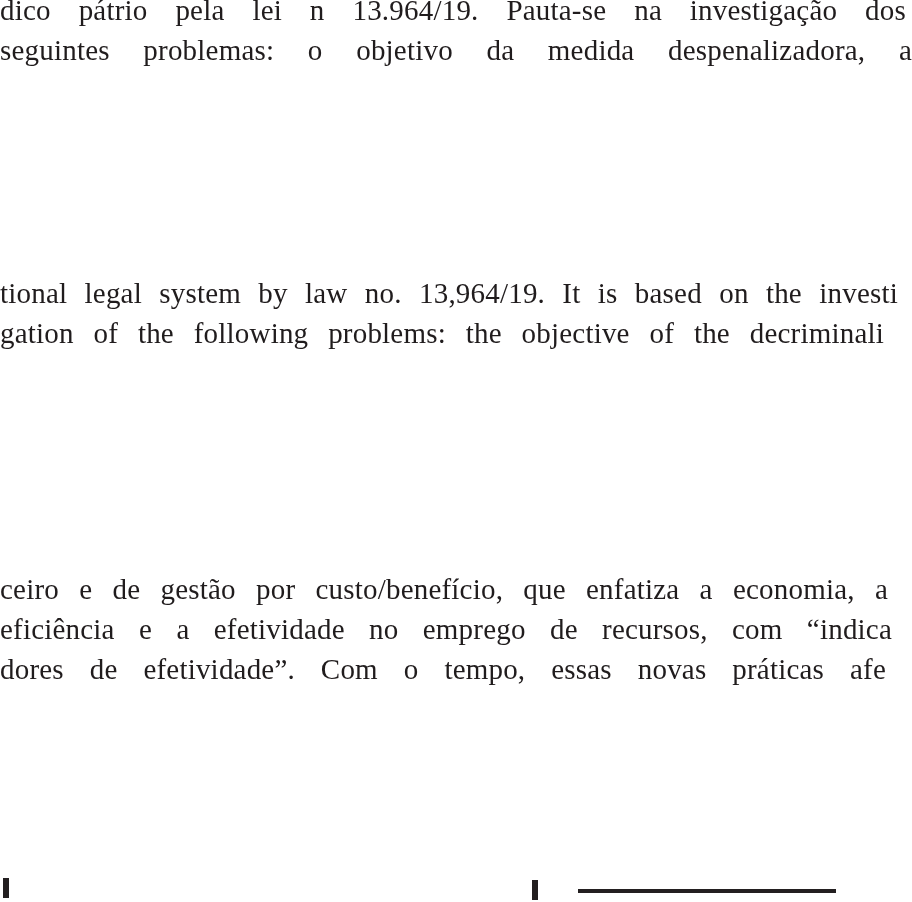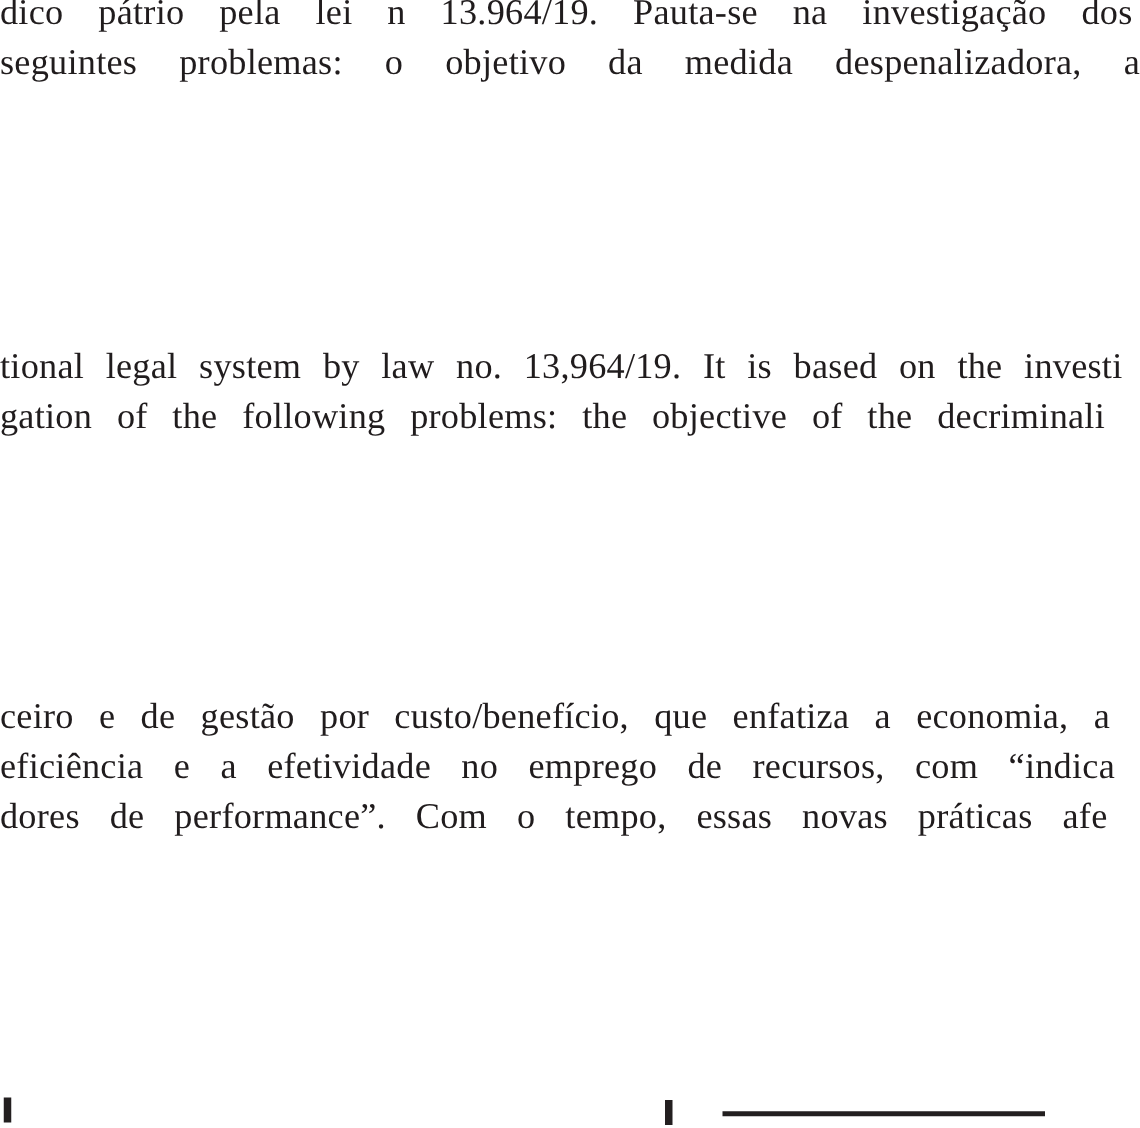--- a/index.html
+++ b/index.html
@@ -32,21 +32,21 @@
   
   #block-pt-1 { top: -10px; height: 80px; }
   #block-pt-1 .line:nth-child(1) { padding-right: 6px; }
   #block-pt-1 .line:nth-child(2) { padding-right: 0; }
 
   #block-en  { top: 232px; height: 80px; margin-top: 41px; }
   #block-en .line:nth-child(1) { padding-right: 14px; }
   #block-en .line:nth-child(2) { padding-right: 28px; }
 
   #block-pt-2 { top: 553px; height: 120px; }
-  #block-pt-2 .line:nth-child(1) { padding-right: 24px; }
+  #block-pt-2 .line:nth-child(1) { padding-right: 24px; margin-top: 16px; }
   #block-pt-2 .line:nth-child(2) { padding-right: 20px; }
   #block-pt-2 .line:nth-child(3) { padding-right: 26px; }
 
   .crop-bar {
     position: absolute;
     background: var(--mark, #231f20);
   }
   #crop-bar-left { left: 3px; top: 878px; width: 6px; height: 20px; }
   #crop-bar-center { left: 532px; top: 880px; width: 6px; height: 20px; }
   #footnote-rule {
@@ -64,18 +64,18 @@
 </div>
 
 <div id="block-en" class="textblock">
   <div class="line">tional legal system by law no. 13,964/19. It is based on the investi</div>
   <div class="line">gation of the following problems: the objective of the decriminali</div>
 </div>
 
 <div id="block-pt-2" class="textblock">
   <div class="line">ceiro e de gestão por custo/benefício, que enfatiza a economia, a</div>
   <div class="line">eficiência e a efetividade no emprego de recursos, com “indica</div>
-  <div class="line">dores de performance”. Com o tempo, essas novas práticas afe</div>
+  <div class="line">dores de efetividade”. Com o tempo, essas novas práticas afe</div>
 </div>
 
 <div id="crop-bar-left" class="crop-bar"></div>
 <div id="crop-bar-center" class="crop-bar"></div>
 <div id="footnote-rule"></div>
 
 </body></html>

